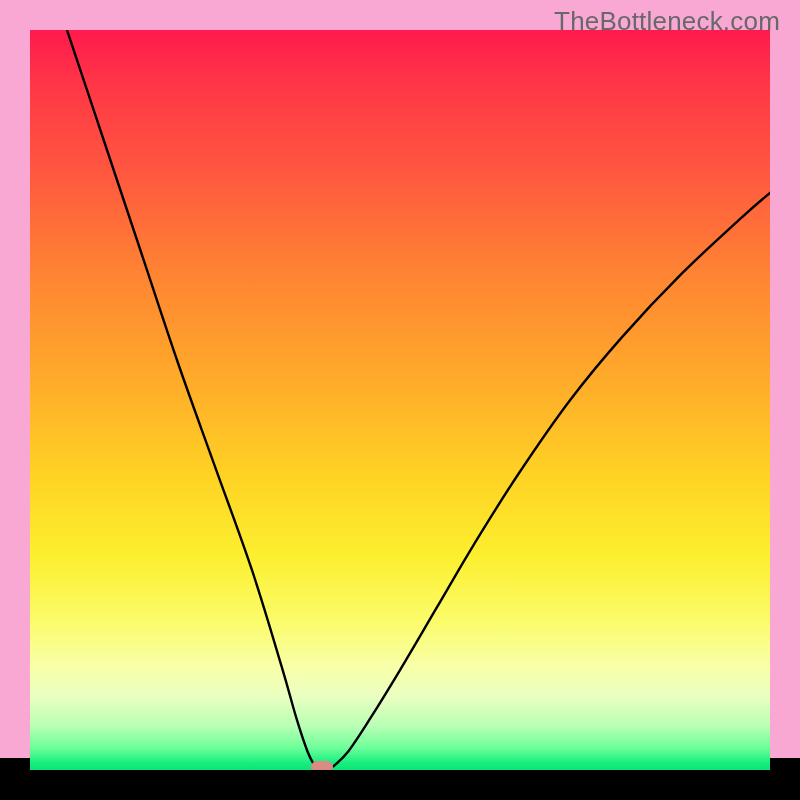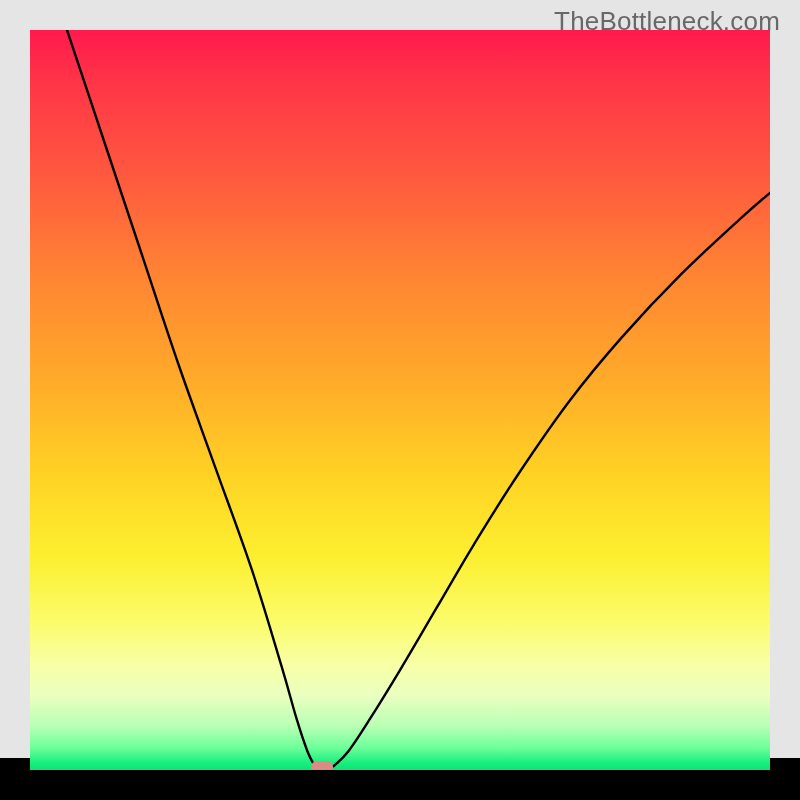--- a/index.html
+++ b/index.html
@@ -1,20 +1,20 @@
 <!DOCTYPE html>
 <html><head>
 <meta charset="utf-8">
 <style>
   * { margin: 0; padding: 0; box-sizing: border-box; }
   html, body { width: 800px; height: 800px; overflow: hidden; background: #000; }
   .outer {
     width: 800px;
     height: 758px;
-    background: #e5e5e5;
+    background: #f9a8d4;
     position: relative;
   }
   .watermark {
     position: absolute;
     top: 6px;
     right: 20px;
     font-family: Arial, Helvetica, sans-serif;
     font-size: 26px;
     font-weight: 500;
     color: #686868;

